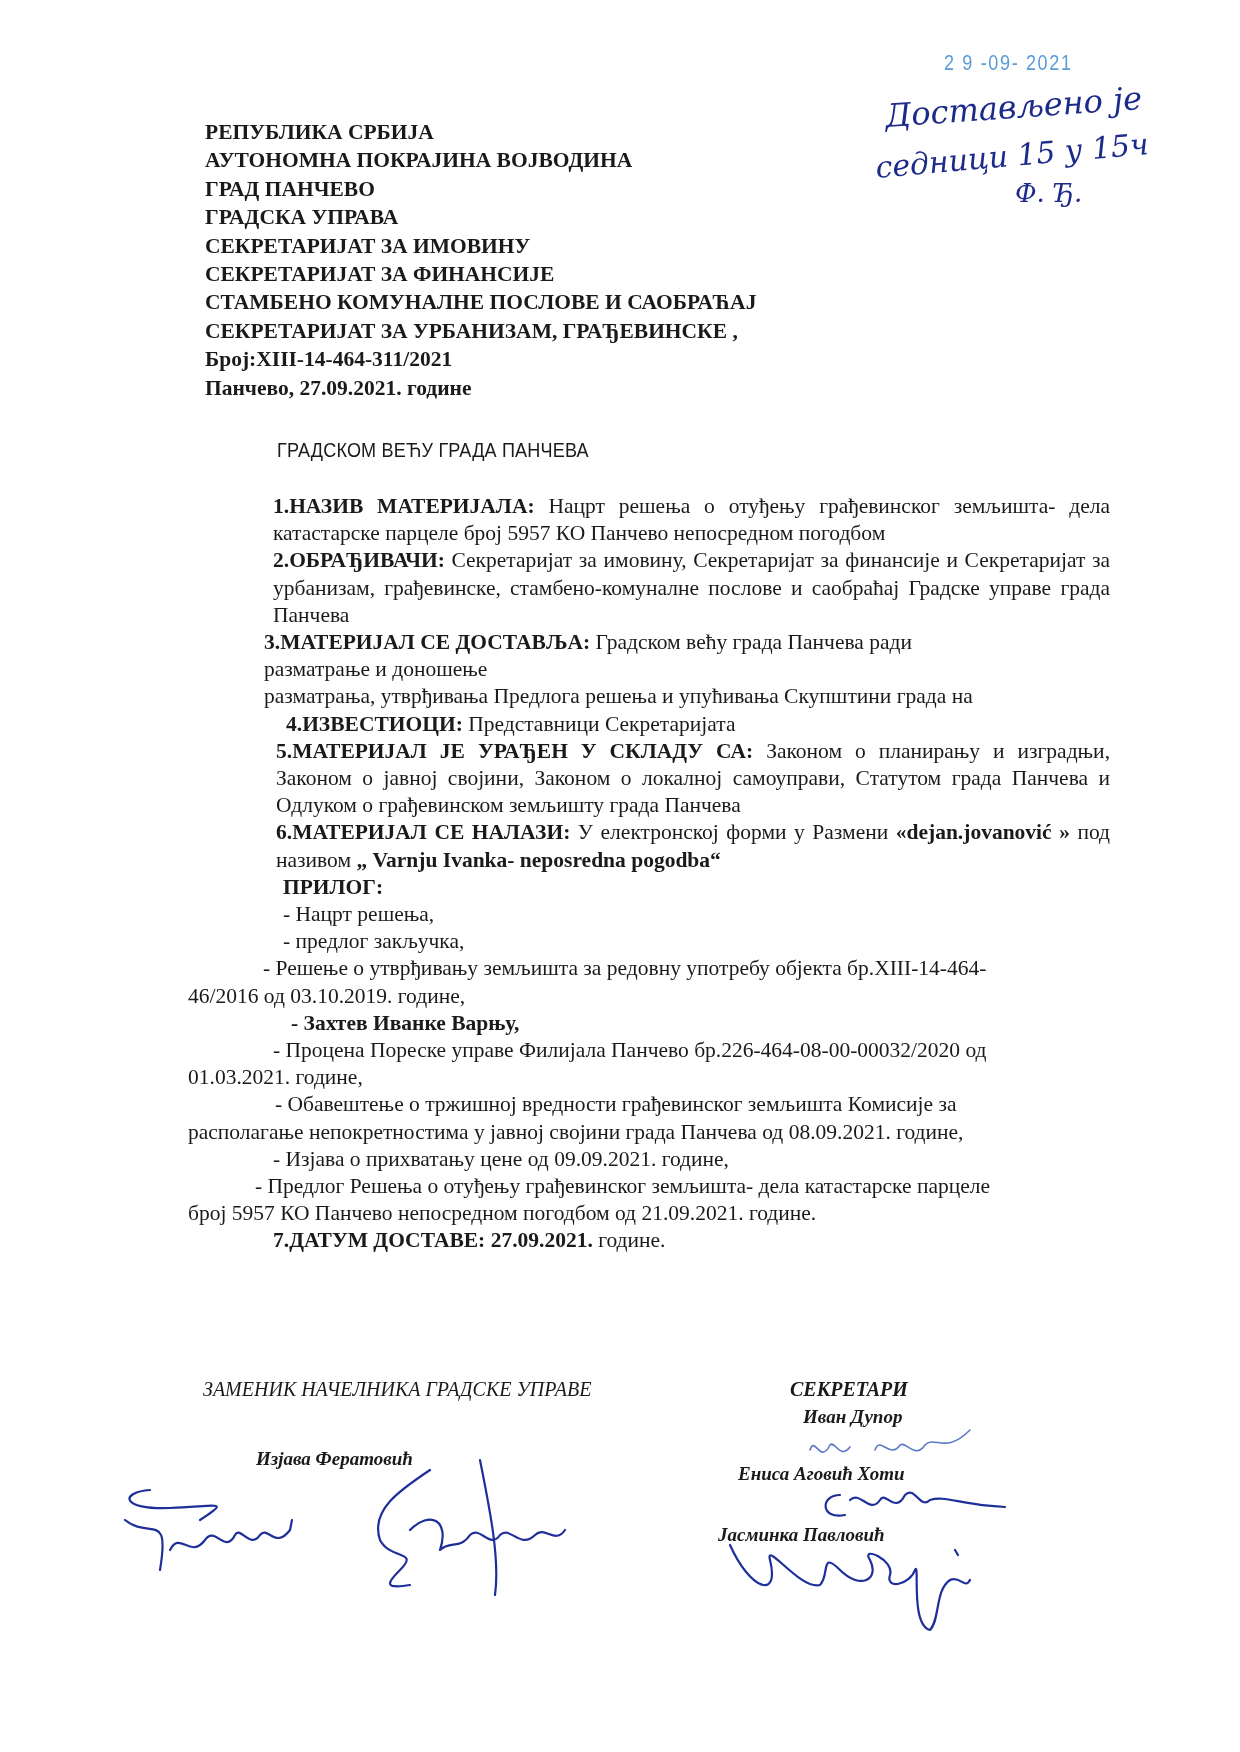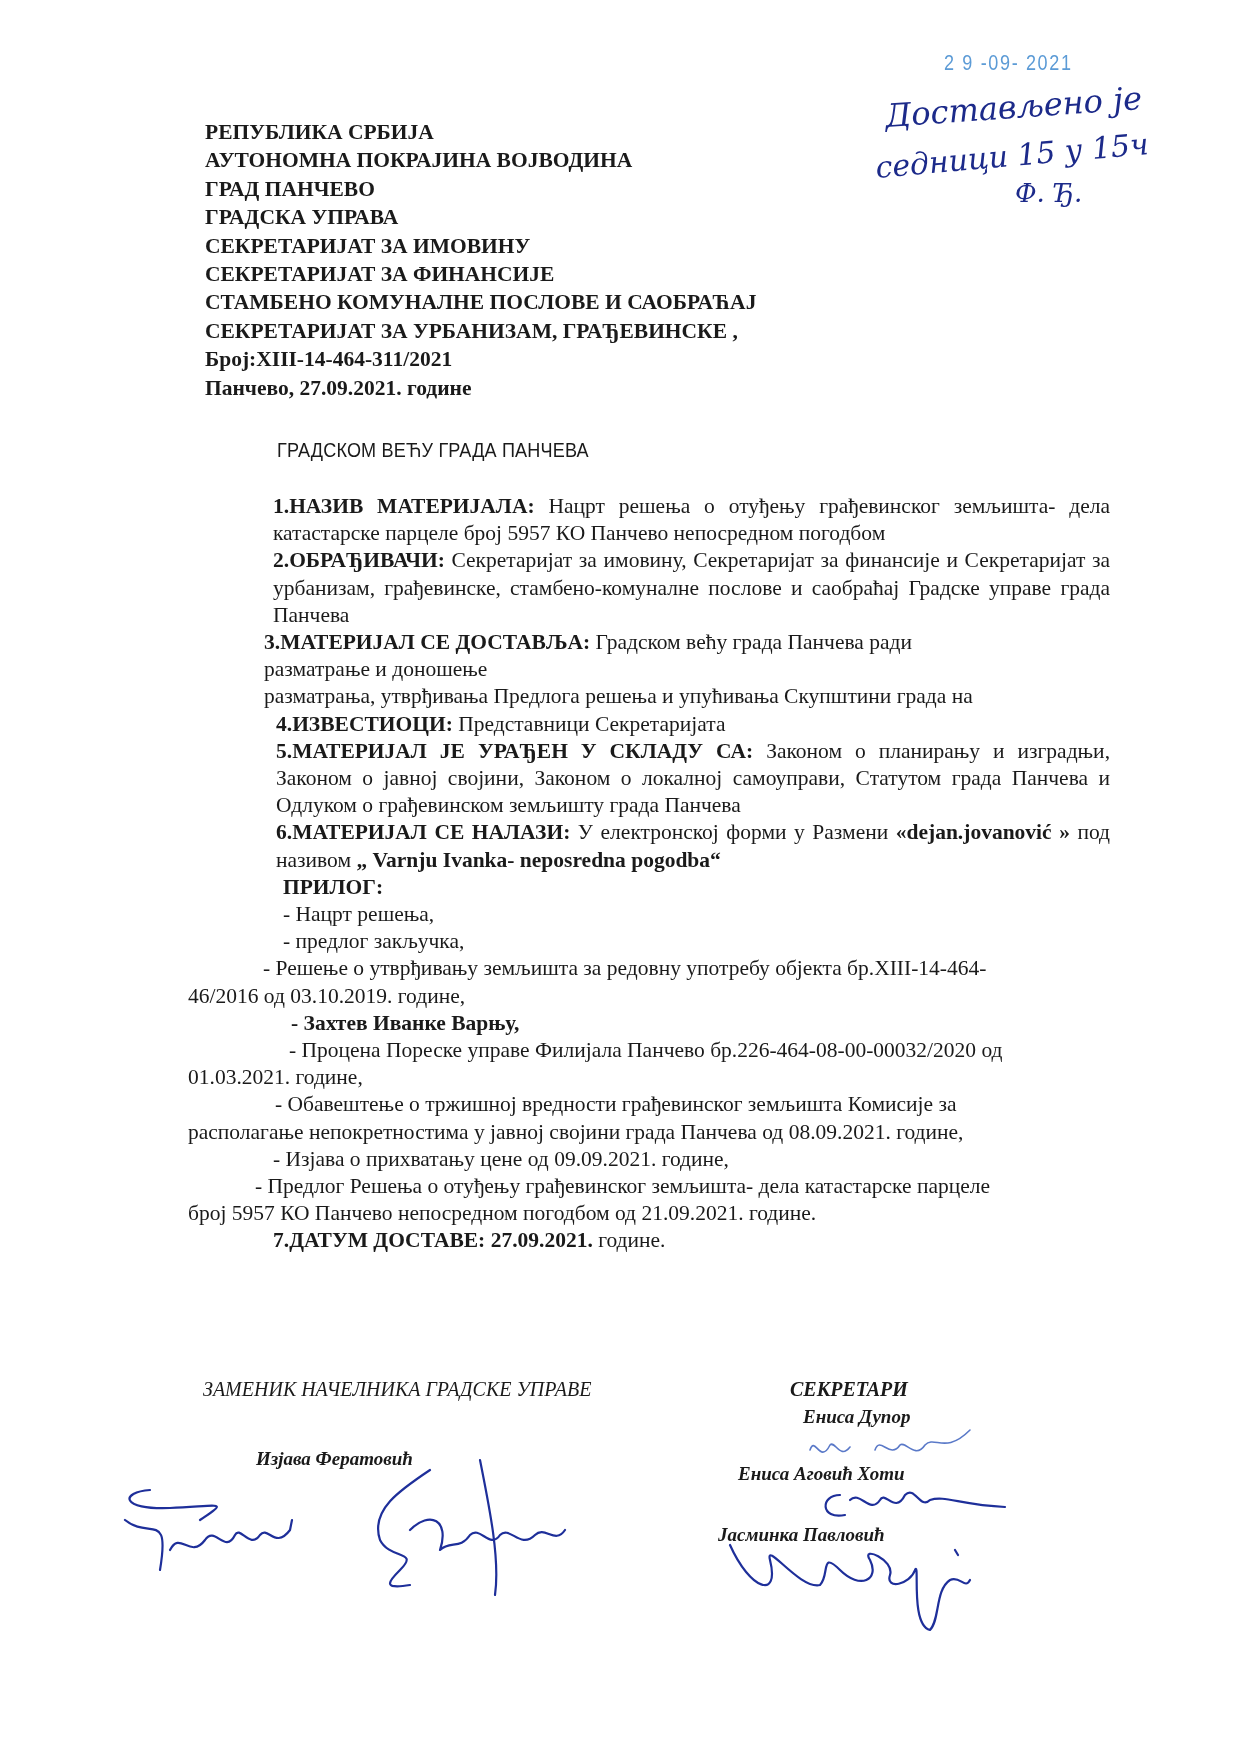--- a/index.html
+++ b/index.html
@@ -18,30 +18,30 @@
   
   .header { left: 205px; top: 118px; font-weight: bold; font-size: 21.5px; line-height: 28.4px; }
   .header div { white-space: nowrap; }
 
   .addressee { left: 277px; top: 438px; font-family: "Liberation Sans Narrow", "Liberation Sans", sans-serif; font-size: 21px; transform: scaleX(0.86); transform-origin: left top; white-space: nowrap; letter-spacing: 0.2px; }
 
   .body { left: 273px; top: 493px; width: 837px; font-size: 21.5px; line-height: 27.2px; }
   .para { text-align: justify; text-align-last: left; }
   b.lbl { font-weight: bold; }
   .p3 { margin-left: -9px; }
-  .p4 { margin-left: 3px; }
+  .p4 { margin-left: 13px; }
   .p5 { margin-left: 3px; }
   .p6 { margin-left: 3px; }
   .prilog { margin-left: 10px; font-weight: bold; }
   .att { white-space: nowrap; }
   .att1 { margin-left: 10px; }
   .att2 { margin-left: 10px; }
   .att3 { margin-left: -10px; }
   .att4 { margin-left: 18px; font-weight: bold; }
-  .att5 { margin-left: 16px; }
+  .att5 { margin-left: 0px; }
   .att6 { margin-left: 2px; }
   .att7 { margin-left: 0px; }
   .att8 { margin-left: -18px; }
   .cont { margin-left: -85px; }
   .delivery { margin-left: 0px; }
 
   
   .sigtitle { font-style: italic; font-weight: normal; font-size: 20px; white-space: nowrap; }
   .zam { left: 203px; top: 1378px; }
   .sek-title { left: 790px; top: 1378px; font-weight: bold; font-style: italic; font-size: 20px; }
@@ -113,21 +113,21 @@
   <div class="att att8">- Предлог Решења о отуђењу грађевинског земљишта- дела катастарске парцеле</div>
   <div class="att cont">број 5957 КО Панчево непосредном погодбом  од 21.09.2021. године.</div>
   <div class="delivery">
     <b class="lbl">7.ДАТУМ ДОСТАВЕ: 27.09.2021.</b><span> године.</span>
   </div>
 </div>
 
 <div class="abs sigtitle zam">ЗАМЕНИК НАЧЕЛНИКА ГРАДСКЕ УПРАВЕ</div>
 <div class="abs sek-title">СЕКРЕТАРИ</div>
 <div class="abs name n-slad">Изјава Ферaтовић</div>
-<div class="abs name n-ivan">Ениса Дупор</div>
+<div class="abs name n-ivan">Иван Дупор</div>
 <div class="abs name n-enisa">Ениса Аговић Хоти</div>
 <div class="abs name n-jasm">Јасминка Павловић</div>
 
 <svg class="sig" style="left:110px;top:1480px" width="200" height="110">
   <path d="M40 10 C10 12, 10 30, 60 28 S120 20, 90 40 M15 40 C40 60, 60 30, 50 90 M60 70 C70 50, 80 80, 95 60 C105 45, 115 75, 125 55 C130 45, 140 70, 150 55 C158 45, 165 70, 180 50 L182 40"></path>
 </svg>
 <svg class="sig" style="left:340px;top:1450px" width="240" height="150">
   <path d="M90 20 C60 40, 30 60, 40 90 C50 110, 80 100, 60 120 C50 130, 40 140, 70 135 M70 80 C90 60, 110 70, 100 100 C110 90, 120 100, 130 85 C140 75, 150 100, 160 85 C170 75, 180 100, 195 85 C205 75, 215 95, 225 80 M140 10 C150 60, 160 110, 155 145"></path>
 </svg>
 <svg class="sig light" style="left:805px;top:1425px" width="170" height="50">

